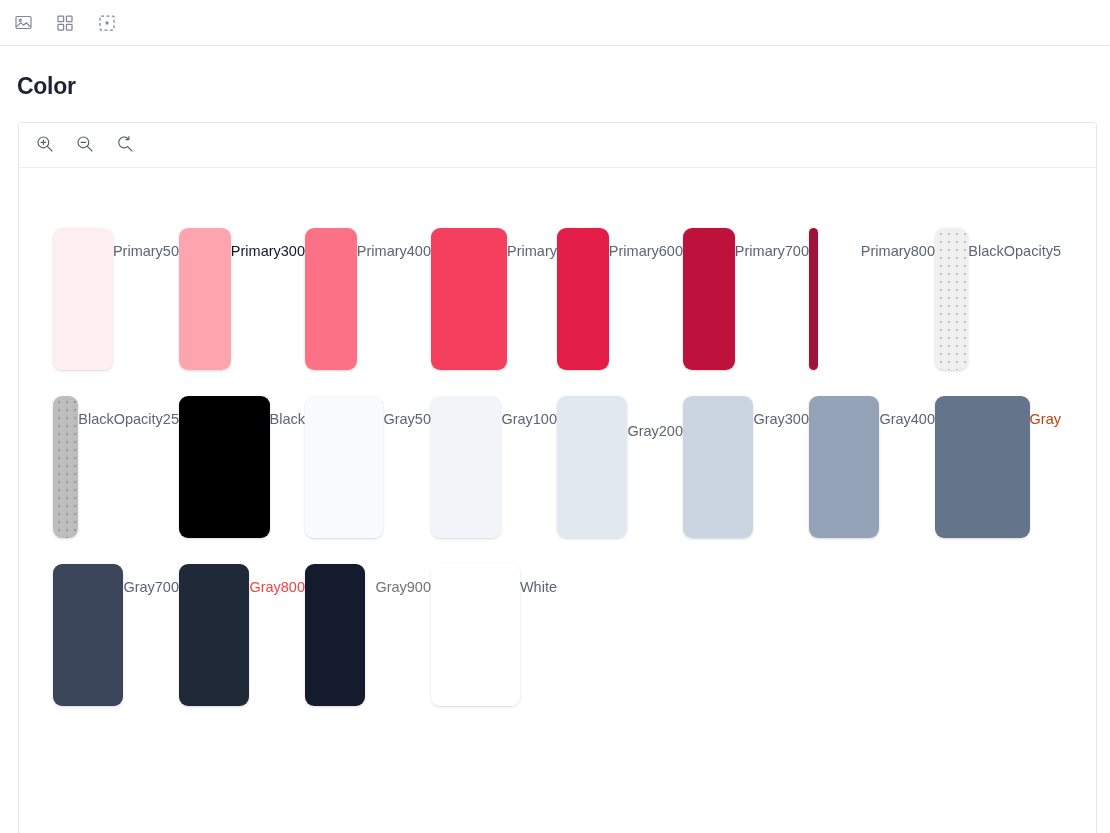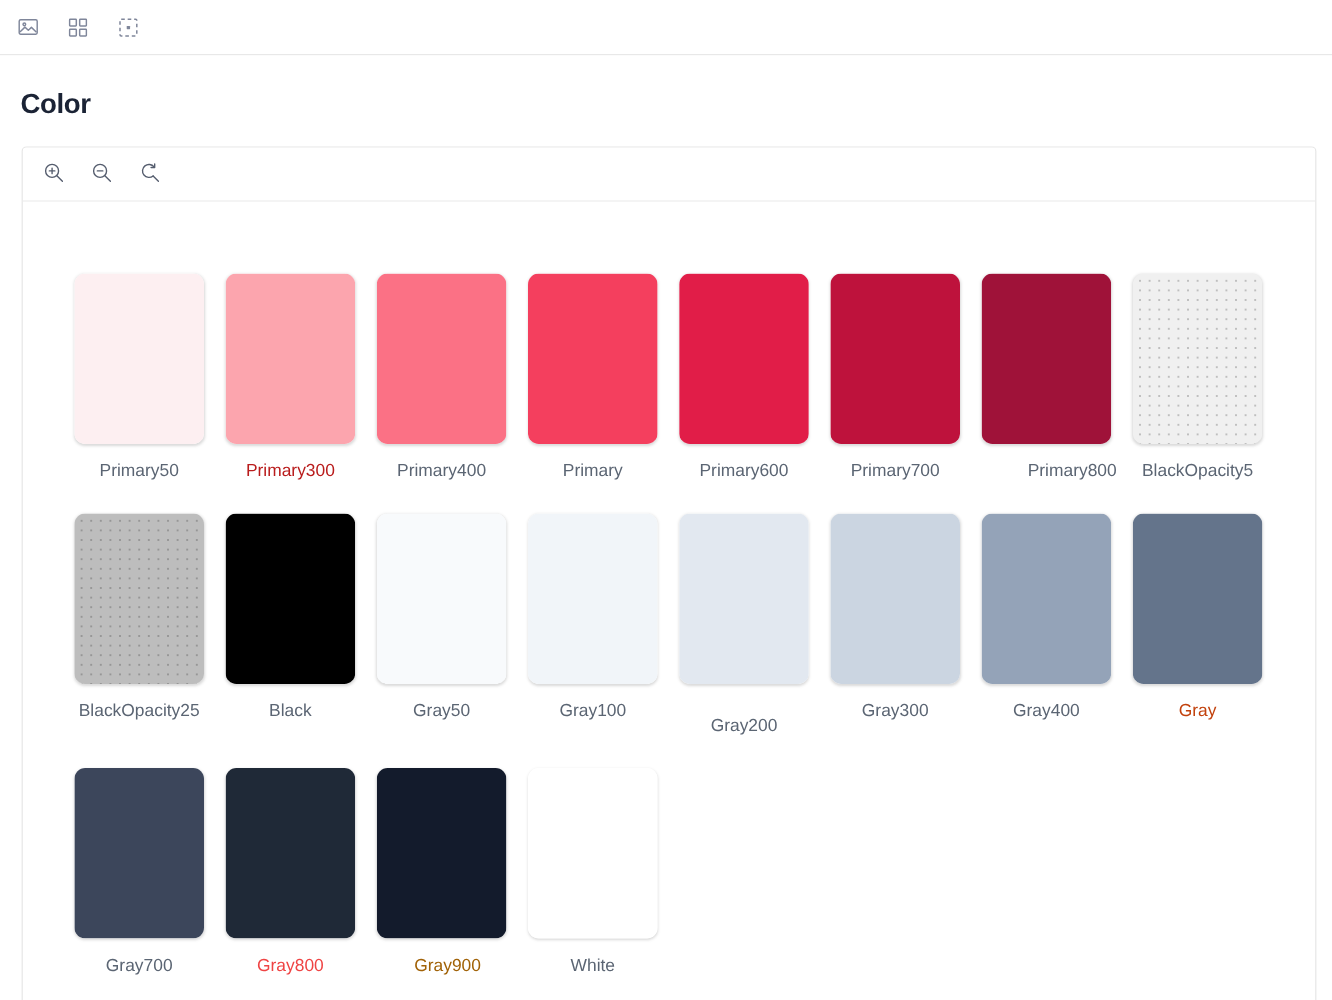--- a/index.html
+++ b/index.html
@@ -86,22 +86,21 @@
     padding: 60px 0 0 34px;
   }
   .swatch-row {
     display: flex;
     gap: 0px;
     margin-bottom: 26px;
   }
   .swatch-cell {
     width: 126px;
     display: flex;
-    flex-direction: column;
-    align-items: center;
+    flex-direction: row;
   }
   .swatch {
     width: 108px;
     height: 142px;
     border-radius: 9px;
     box-shadow: 0 1px 3px rgba(0,0,0,0.10), 0 1px 2px rgba(0,0,0,0.06);
     position: relative;
     overflow: hidden;
   }
   .swatch .fill {
@@ -198,21 +197,21 @@
       <div class="swatch-cell">
         <div class="swatch">
             <div class="fill" style="background: rgb(253, 239, 241);"></div>
           </div>
         <div class="swatch-label" style="color: rgb(91, 101, 115);">Primary50</div>
       </div>
       <div class="swatch-cell">
         <div class="swatch">
             <div class="fill" style="background: rgb(252, 165, 174);"></div>
           </div>
-        <div class="swatch-label" style="color: #b91c1c;">Primary300</div>
+        <div class="swatch-label" style="color: #0f172a;">Primary300</div>
       </div>
       <div class="swatch-cell">
         <div class="swatch">
             <div class="fill" style="background: rgb(251, 113, 133);"></div>
           </div>
         <div class="swatch-label" style="color: rgb(91, 101, 115);">Primary400</div>
       </div>
       <div class="swatch-cell">
         <div class="swatch">
             <div class="fill" style="background: rgb(244, 63, 94);"></div>
@@ -306,21 +305,21 @@
       <div class="swatch-cell">
         <div class="swatch">
             <div class="fill" style="background: rgb(31, 41, 55);"></div>
           </div>
         <div class="swatch-label" style="color: #ef4444;">Gray800</div>
       </div>
       <div class="swatch-cell">
         <div class="swatch">
             <div class="fill" style="background: rgb(19, 27, 44);"></div>
           </div>
-        <div class="swatch-label" style="color: #a16207; margin-left: 10px;">Gray900</div>
+        <div class="swatch-label" style="color: #737373; margin-left: 10px;">Gray900</div>
       </div>
       <div class="swatch-cell">
         <div class="swatch">
             <div class="fill" style="background: rgb(255, 255, 255);"></div>
           </div>
         <div class="swatch-label" style="color: rgb(91, 101, 115);">White</div>
       </div>
     </div>
 
   </div>

